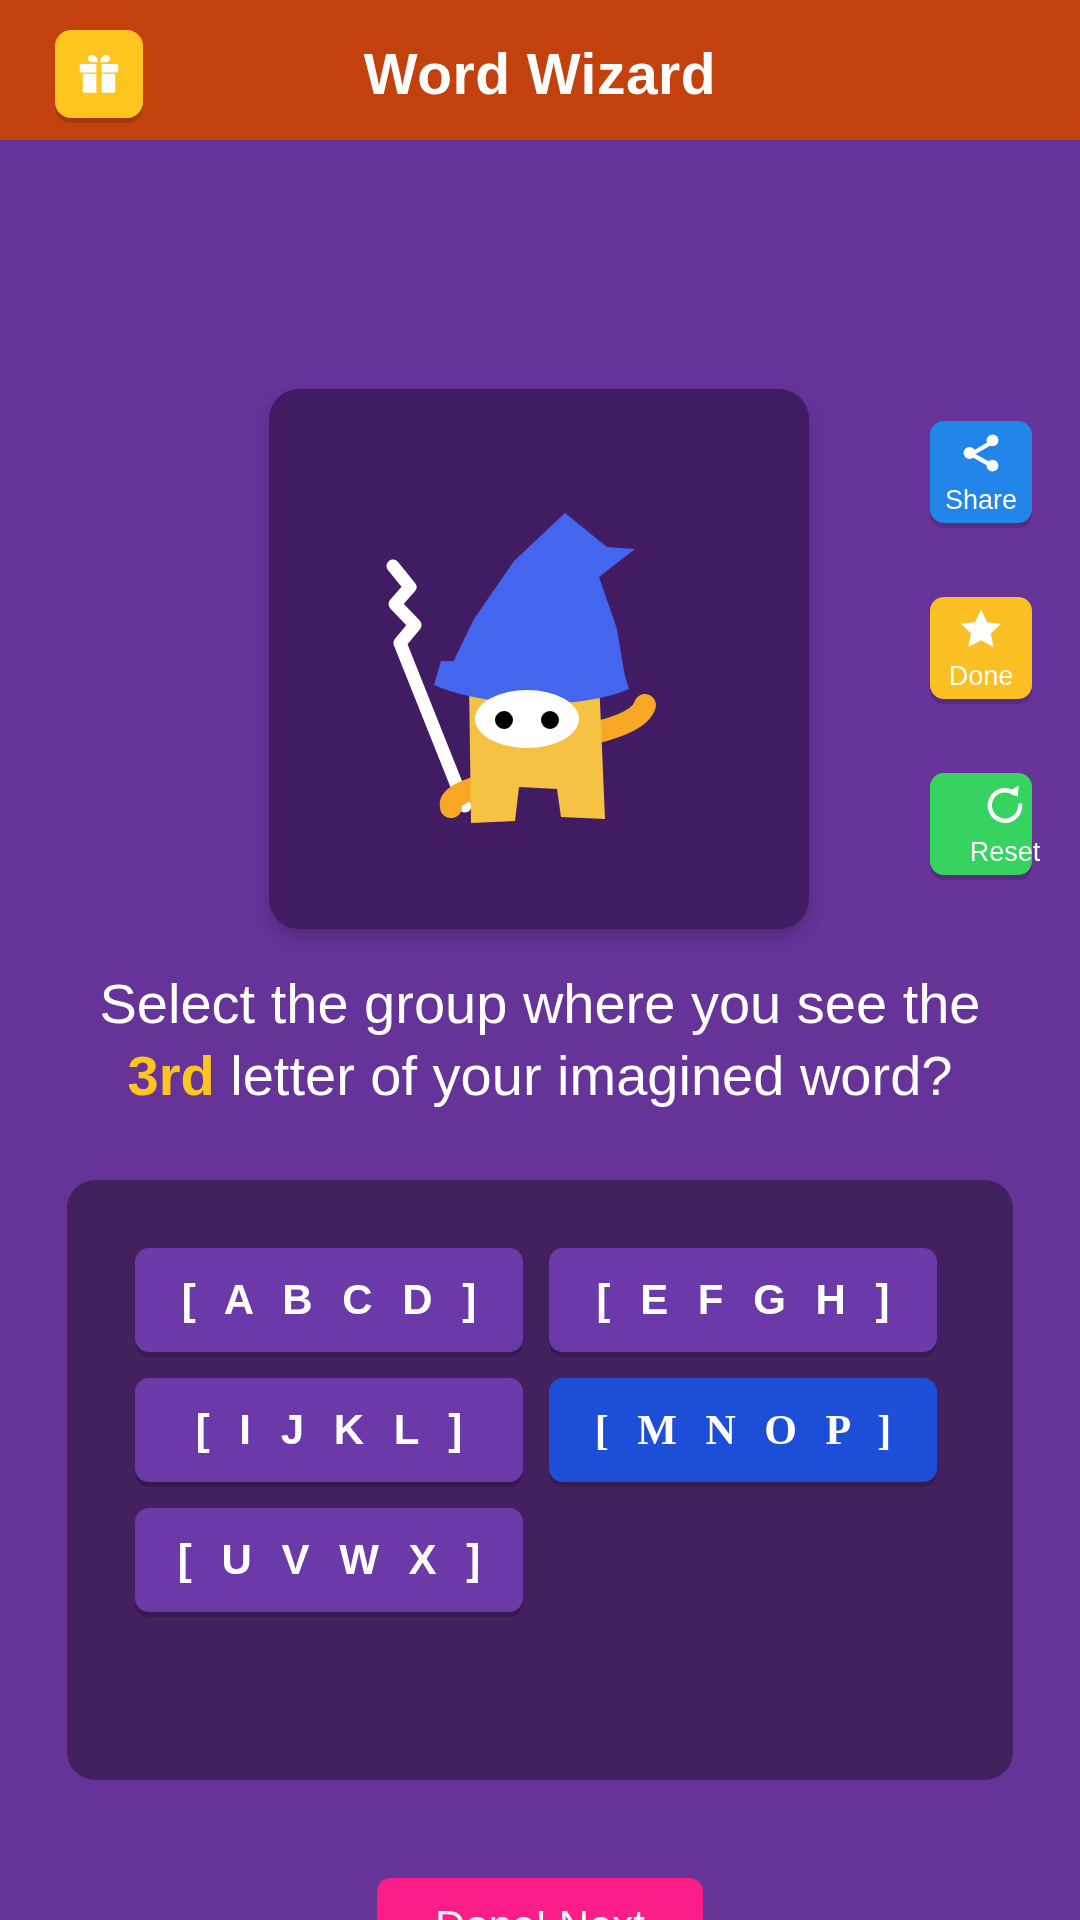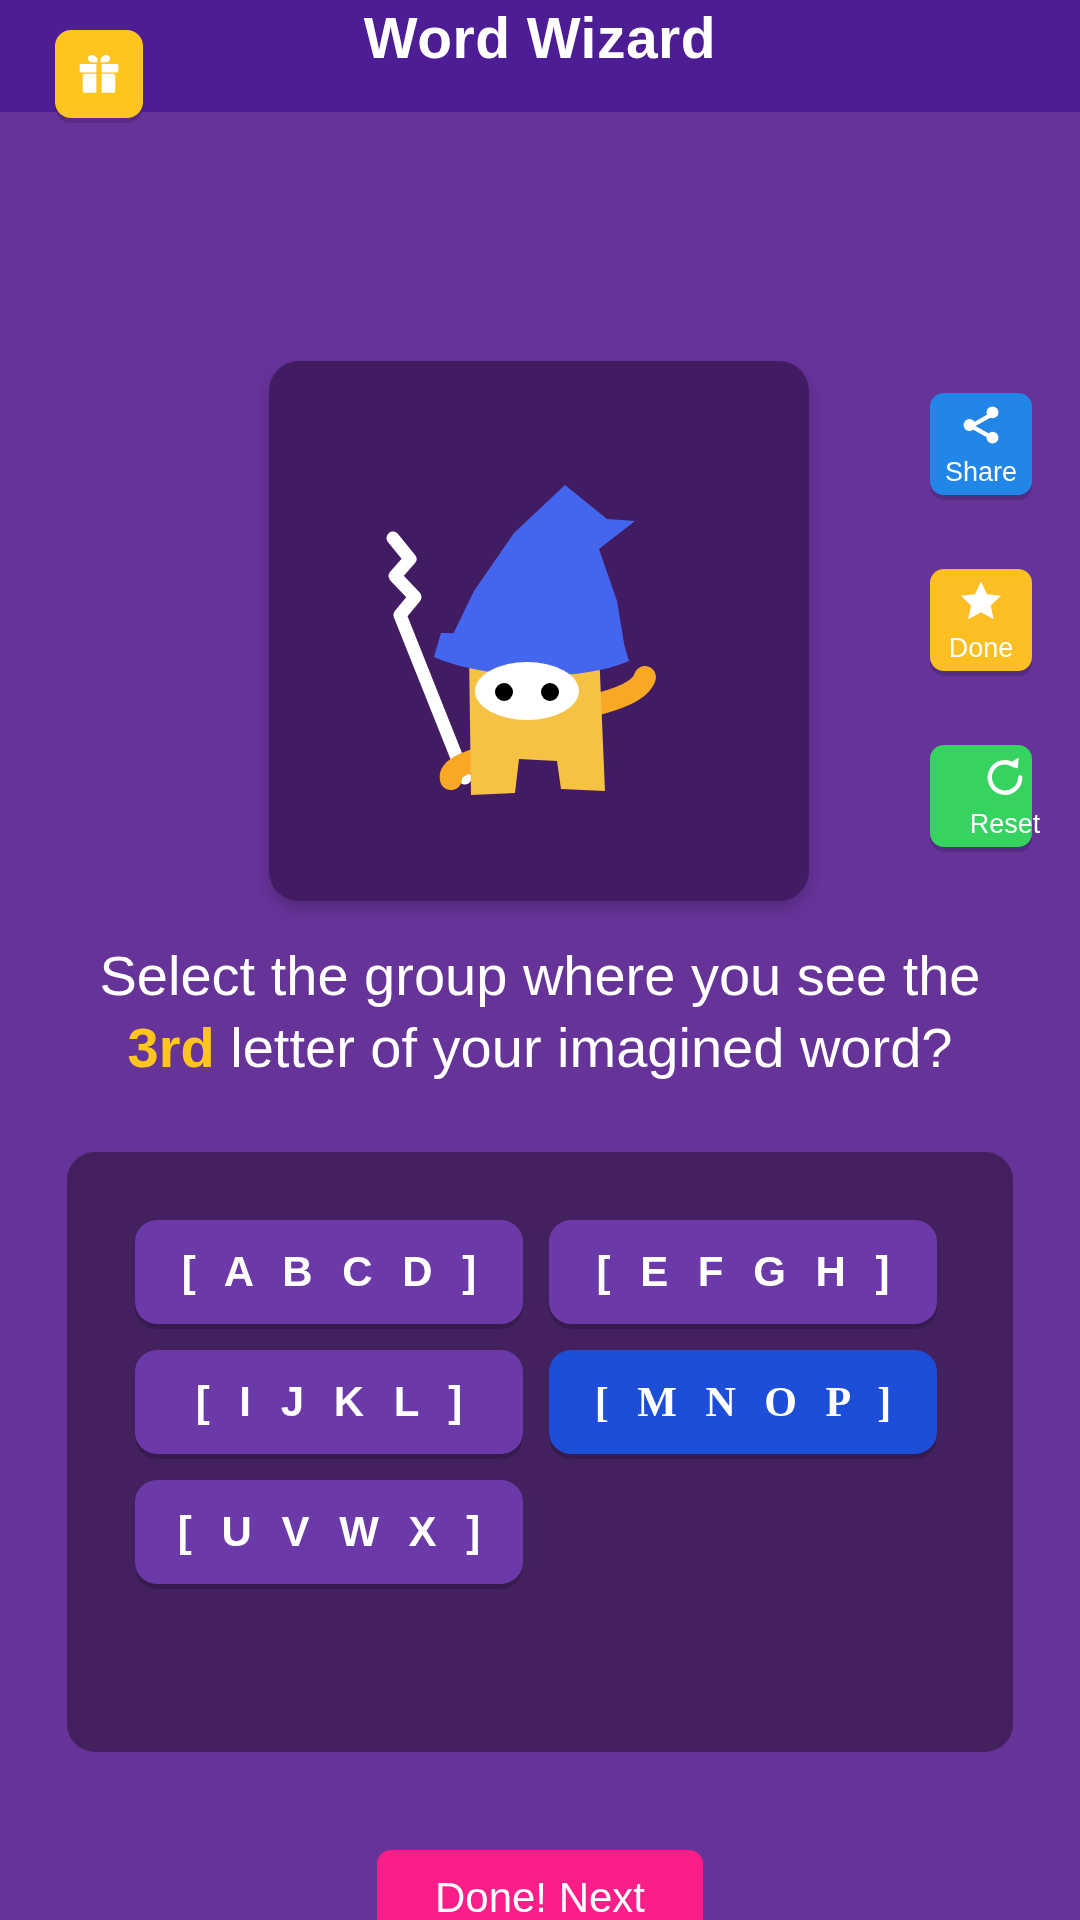--- a/index.html
+++ b/index.html
@@ -13,24 +13,24 @@
   body {
     background: #663399;
     font-family: "Liberation Sans", sans-serif;
     -webkit-font-smoothing: antialiased;
   }
 
   
   .appbar {
     position: relative;
     width: 1080px;
-    height: 112px;
-    background: #4c1d95;
-    display: flex;
-    align-items: flex-end;
+    height: 140px;
+    background: #c2410c;
+    display: flex;
+    align-items: flex-start;
   }
 
   .gift-button {
     position: absolute;
     left: 55px;
     top: 30px;
     width: 88px;
     height: 88px;
     border-radius: 16px;
     background: #FFC51F;
@@ -144,21 +144,21 @@
 
   .answer-grid {
     display: flex;
     flex-wrap: wrap;
     gap: 26px 26px;
   }
 
   .answer-btn {
     width: 388px;
     height: 104px;
-    border-radius: 22px;
+    border-radius: 14px;
     border: none;
     cursor: pointer;
     background: #6B3AA8;
     color: #FFFFFF;
     font-family: "Liberation Sans", sans-serif;
     font-size: 42px;
     font-weight: bold;
     letter-spacing: 9px;
     text-indent: 9px;
     box-shadow: 0 5px 0 rgba(0,0,0,0.16);

